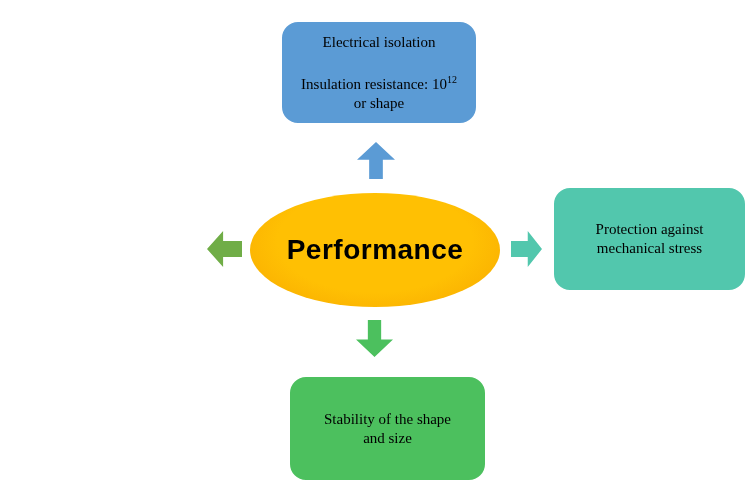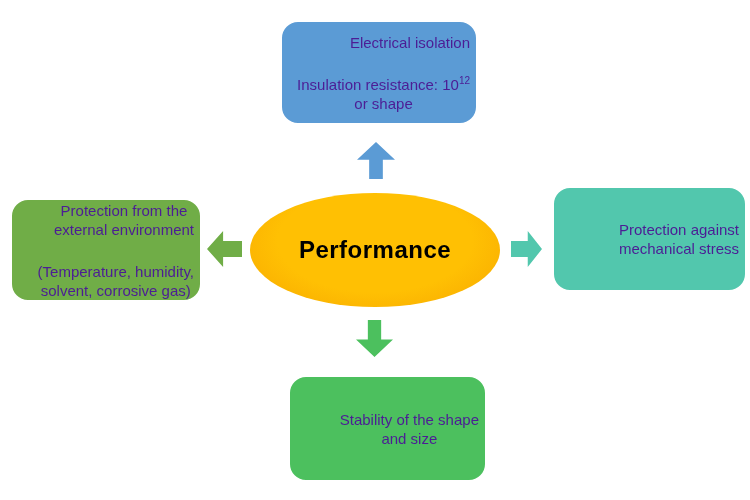--- a/index.html
+++ b/index.html
@@ -16,28 +16,29 @@
     overflow: hidden;
   }
   
   .node {
     position: absolute;
     border-radius: 18px;
     border: 2px solid #ffffff;
     box-sizing: border-box;
     display: flex;
     flex-direction: column;
-    align-items: flex-end;
+    align-items: center;
     justify-content: center;
     text-align: center;
-    color: #4c1d95;
+    color: #000000;
     font-size: 15px;
     line-height: 19px;
     white-space: pre-line;
     padding: 4px 6px;
+    font-family: Liberation Serif, serif;
   }
   .node-top    { left: 280px; top: 20px;  width: 198px; height: 105px; background: var(--blue); }
   .node-left   { left: 10px;  top: 198px; width: 192px; height: 104px; background: var(--green); }
   .node-right  { left: 552px; top: 186px; width: 195px; height: 106px; background: var(--teal); }
   .node-bottom { left: 288px; top: 375px; width: 199px; height: 107px; background: var(--lime); }
 
   .para-gap { margin-top: 23px; }
   .node sup { font-size: 10px; line-height: 0; }
 
   
@@ -50,21 +51,21 @@
   .ellipse {
     position: absolute;
     left: 250px; top: 193px; width: 250px; height: 114px;
     border-radius: 50%;
     background: radial-gradient(ellipse at 50% 42%, var(--orange) 55%, var(--orange-edge) 100%);
     display: flex;
     align-items: center;
     justify-content: center;
   }
   .ellipse-label {
-    font-size: 24px;
+    font-size: 28px;
     font-weight: 700;
     letter-spacing: 0.5px;
     color: #000000;
   }
 
   
   .arrow { position: absolute; }
   .arrow-up {
     left: 357px; top: 142px; width: 38px; height: 37px;
     background: var(--blue);
@@ -89,26 +90,20 @@
 </head>
 <body>
 
 <div class="canvas">
 
   <div class="node node-top">
     <div>Electrical isolation</div>
     <div class="para-gap"><span>Insulation resistance: 10</span><sup>12</sup><br><span>or shape</span></div>
   </div>
 
-  <div class="node node-left">
-    <div>Protection from the
-external environment</div>
-    <div class="para-gap">(Temperature, humidity,
-solvent, corrosive gas)</div>
-  </div>
 
   <div class="node node-right">
     <div>Protection against
 mechanical stress</div>
   </div>
 
   <div class="node node-bottom">
     <div>Stability of the shape
 and size</div>
   </div>

